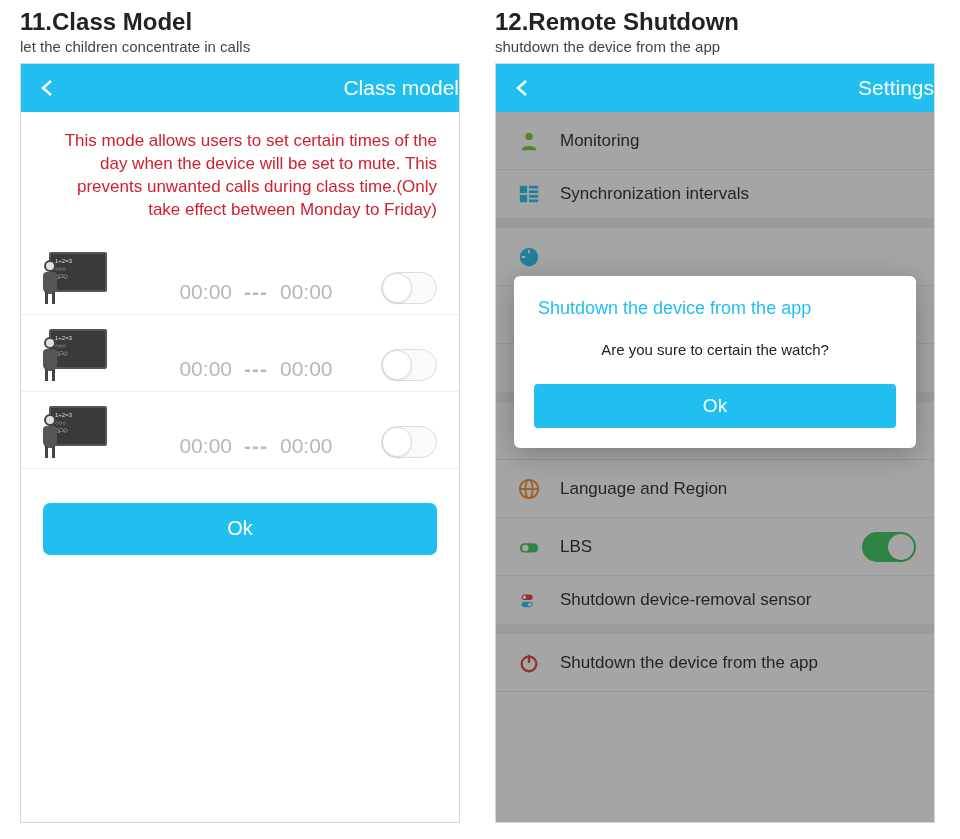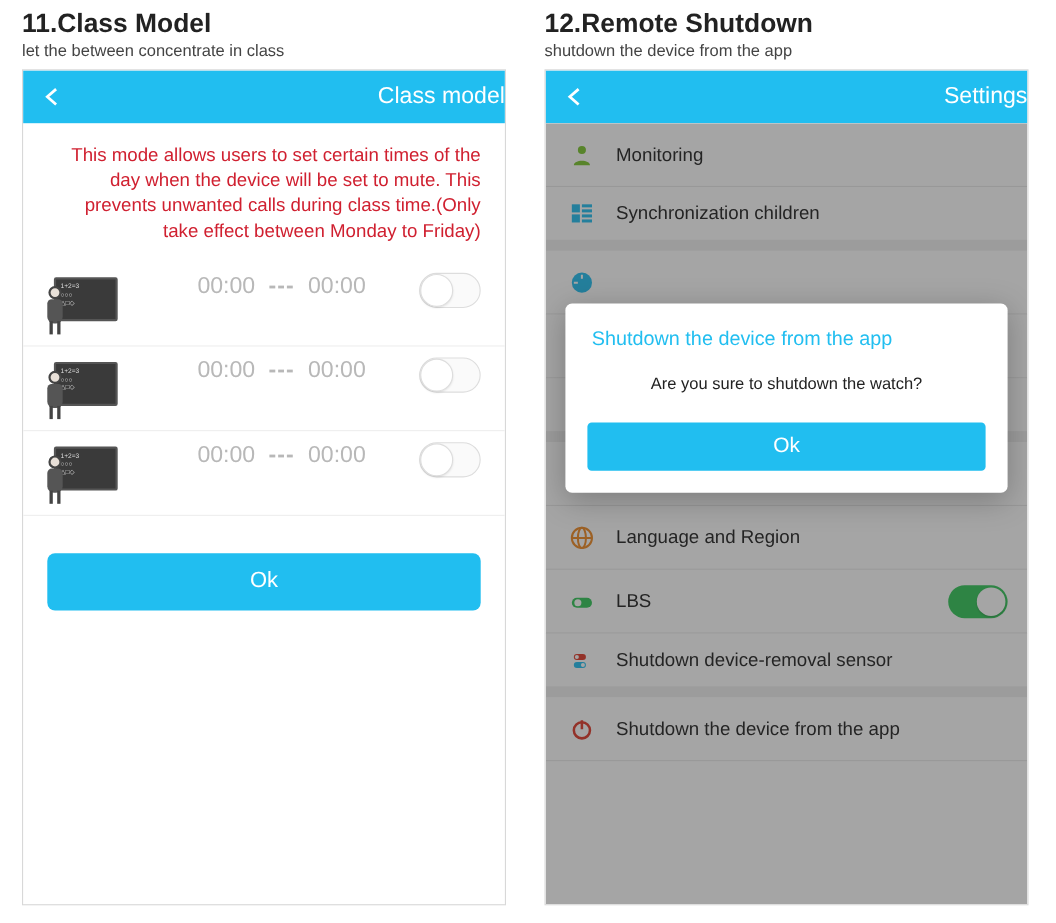--- a/index.html
+++ b/index.html
@@ -73,21 +73,21 @@
   }
   .class-desc {
     color: #d02030;
     text-align: right;
     font-size: 17px;
     padding: 18px 22px 16px;
     line-height: 1.35;
   }
   .time-row {
     display: flex;
-    align-items: flex-start;
+    align-items: flex-end;
     padding: 10px 22px 10px 18px;
     border-bottom: 1px solid #eee;
   }
   .time-row:last-of-type { border-bottom: none; }
   .chalkboard {
     width: 70px;
     height: 56px;
     position: relative;
     margin-right: 22px;
     flex-shrink: 0;
@@ -273,21 +273,21 @@
   .spacer { flex: 1; }
 </style>
 </head>
 <body>
 
 <div class="container">
 
   <div class="panel">
     <div class="panel-header">
       <div class="panel-number-title">11.Class Model</div>
-      <div class="panel-sub">let the between concentrate in class</div>
+      <div class="panel-sub">let the children concentrate in calls</div>
     </div>
     <div class="phone">
       <div class="titlebar">
         <div class="back-arrow">
           <svg viewBox="0 0 24 24" width="24" height="24">
               <path d="M15 5 L7 12 L15 19"></path>
             </svg>
         </div>
         <span>Class model</span>
       </div>
@@ -390,21 +390,21 @@
             <div class="set-icon">
               <svg viewBox="0 0 24 24">
                   <rect x="2" y="3" width="8" height="8" fill="#21bef0"></rect>
                   <rect x="12" y="3" width="10" height="3" fill="#21bef0"></rect>
                   <rect x="12" y="8" width="10" height="3" fill="#21bef0"></rect>
                   <rect x="2" y="13" width="8" height="8" fill="#21bef0"></rect>
                   <rect x="12" y="13" width="10" height="3" fill="#21bef0"></rect>
                   <rect x="12" y="18" width="10" height="3" fill="#21bef0"></rect>
                 </svg>
             </div>
-            <span>Synchronization children</span>
+            <span>Synchronization intervals</span>
           </div>
 
           <div class="settings-row" style="height:58px;">
             <div class="set-icon">
               <svg viewBox="0 0 24 24">
                   <circle cx="12" cy="12" r="10" fill="#21bef0"></circle>
                   <path d="M8 12 L4 12 M12 4 L12 8" stroke="#fff" stroke-width="2"></path>
                 </svg>
             </div>
             <span></span>
@@ -484,21 +484,21 @@
                 </svg>
             </div>
             <span>Shutdown the device from the app</span>
           </div>
 
         </div>
 
         <div class="dim-overlay"></div>
         <div class="dialog">
           <div class="dialog-title">Shutdown the device from the app</div>
-          <div class="dialog-msg">Are you sure to shutdown the watch?</div>
+          <div class="dialog-msg">Are you sure to certain the watch?</div>
           <div class="dialog-btns">
             <div class="dialog-btn">
               <span>Ok</span>
             </div>
           </div>
         </div>
 
       </div>
     </div>
   </div>

